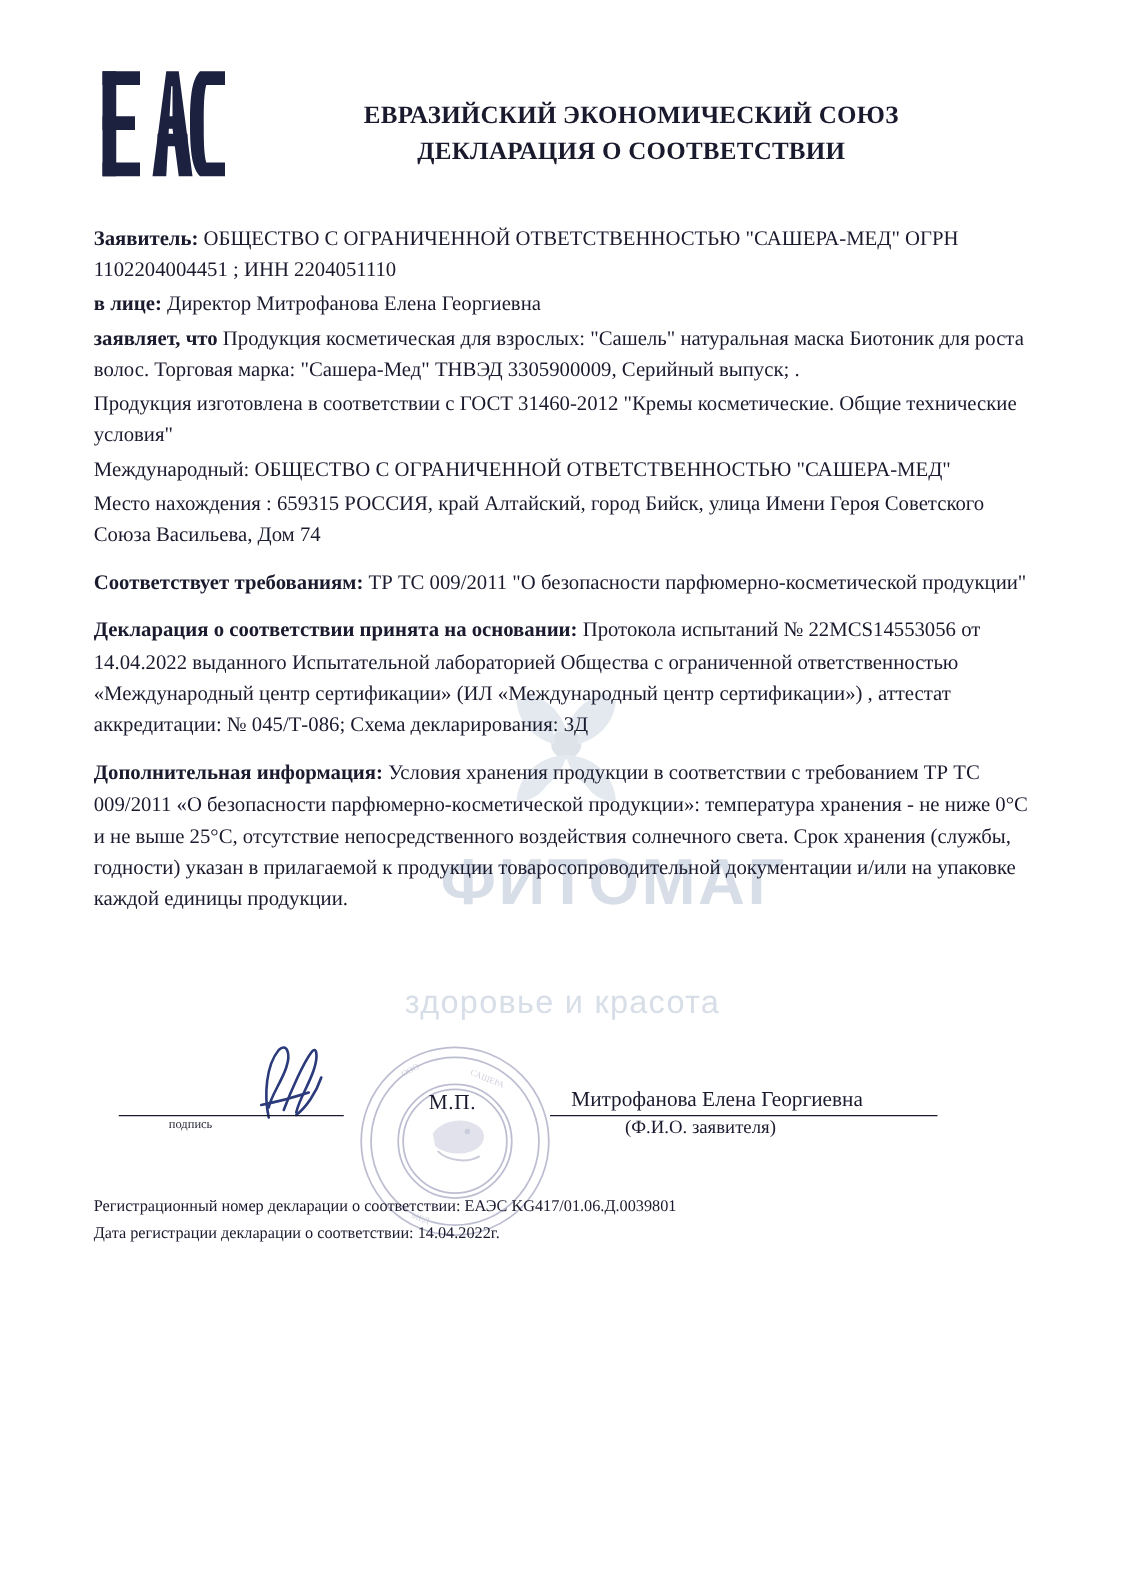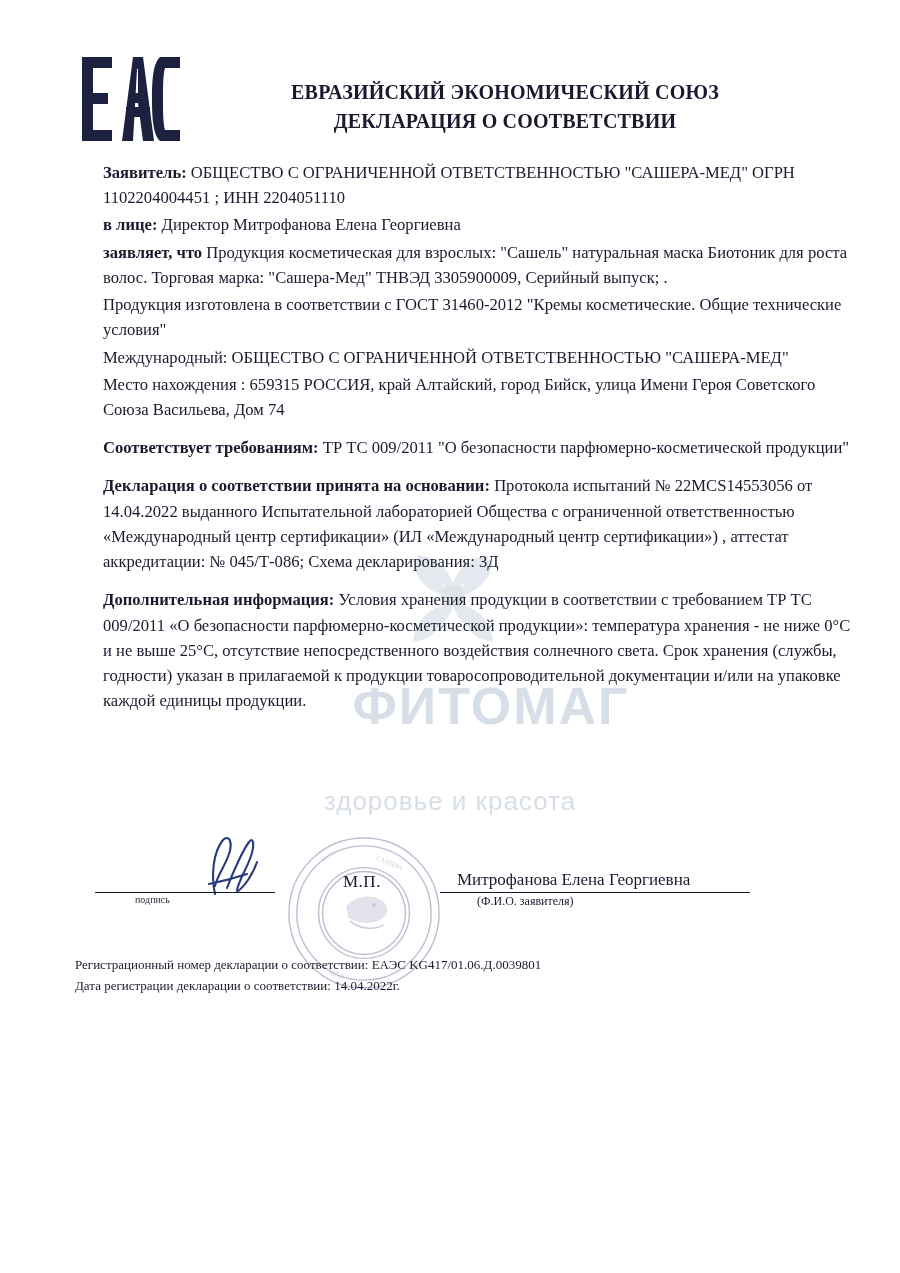--- a/index.html
+++ b/index.html
@@ -88,26 +88,25 @@
     font-size: 20px;
     letter-spacing: .2px;
     line-height: 1.45;
     font-variant: small-caps;
   }
 
   
   .content {
     position: absolute;
     left: 75px;
-    top: 160px;
+    top: 178px;
     width: 750px;
     z-index: 2;
     font-size: 16.6px;
     line-height: 1.52;
-    margin-left: 28px;
   }
   .para {
     margin: 0 0 2px 0;
     text-align: left;
   }
   .para.gap {
     margin-top: 13px;
   }
   b, .b {
     font-weight: bold;
@@ -152,23 +151,23 @@
   }
   .sig-name {
     position: absolute;
     left: 382px;
     top: -2px;
     font-size: 17px;
     white-space: nowrap;
   }
   .sig-caption-right {
     position: absolute;
-    left: 402px;
+    left: 425px;
     top: 22px;
-    font-size: 12px;
+    font-size: 15px;
     font-family: Liberation Serif, serif;
   }
   .signature-mark {
     position: absolute;
     left: 118px;
     top: -38px;
     width: 90px;
     height: 64px;
   }
   .stamp {

